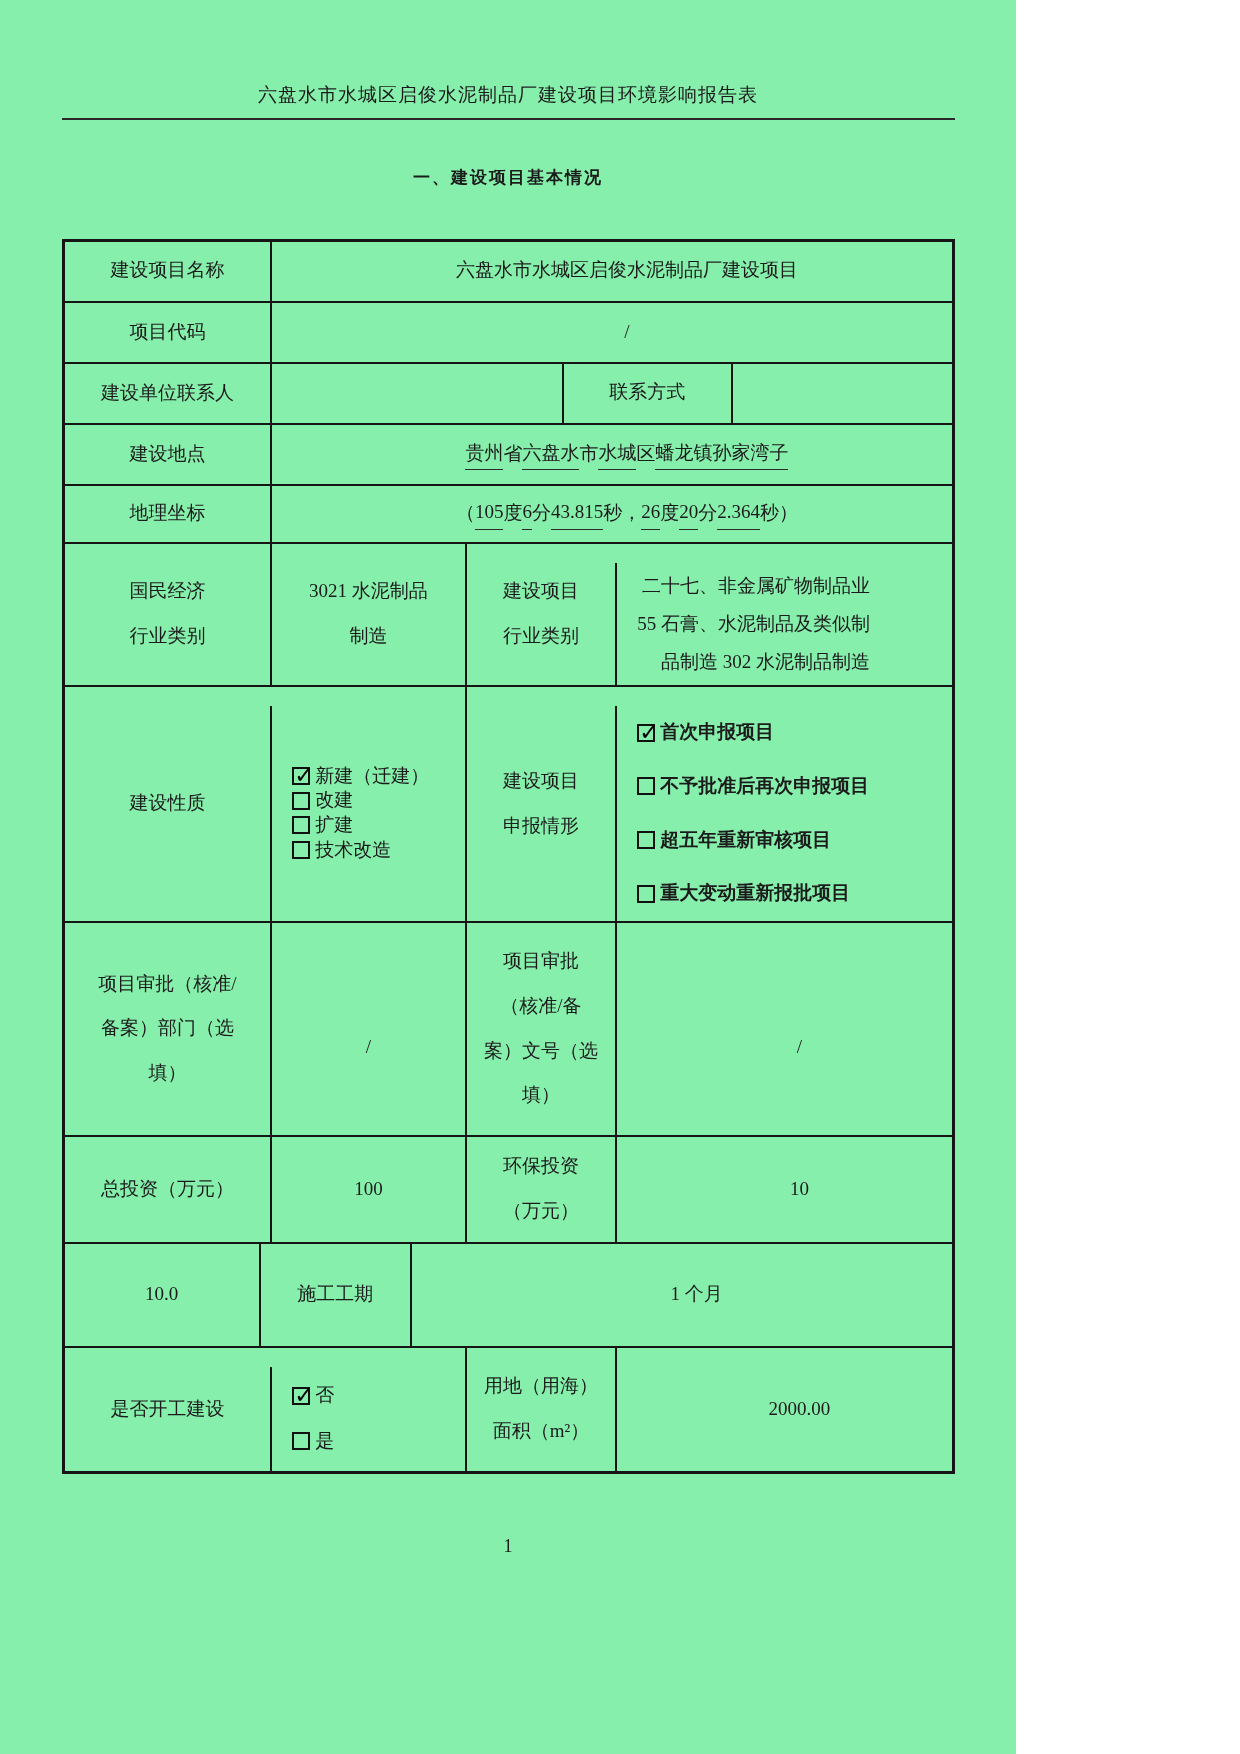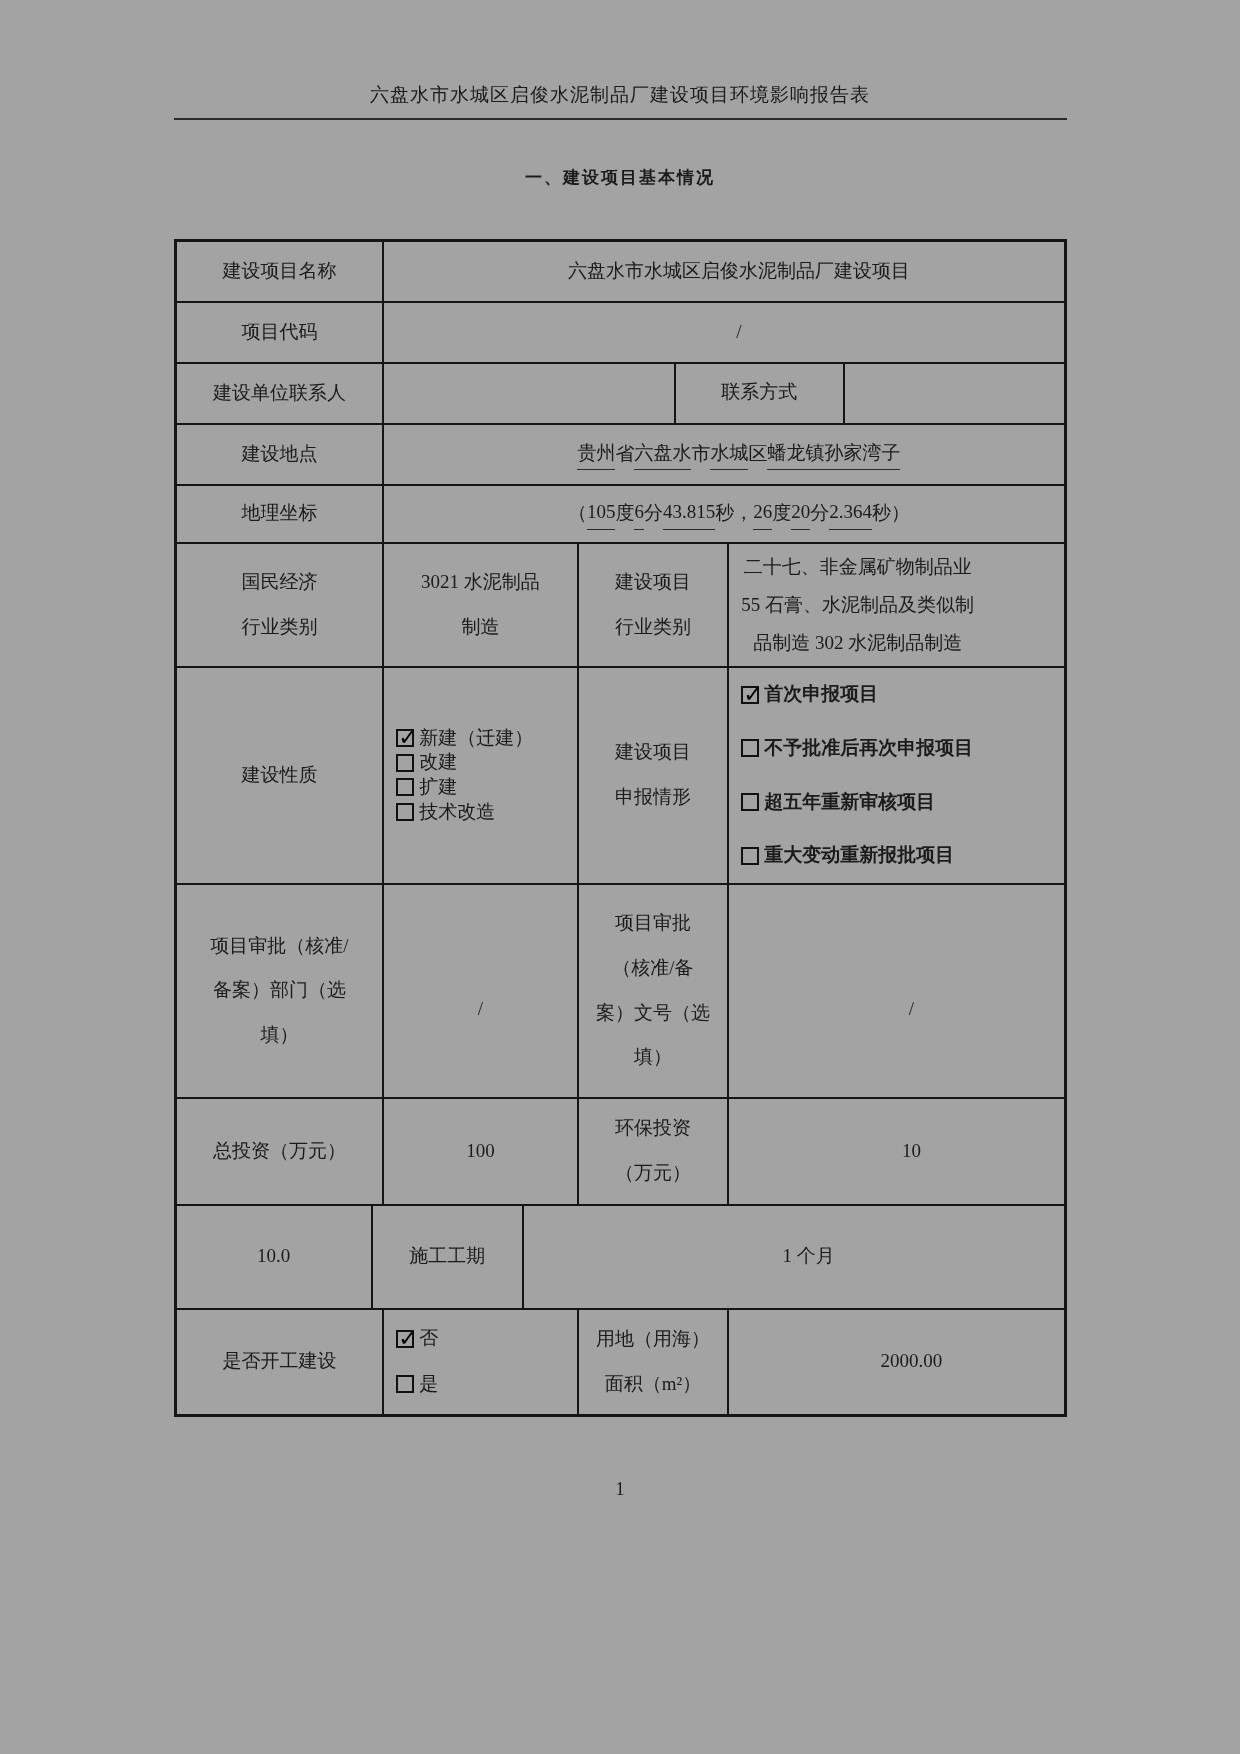--- a/index.html
+++ b/index.html
@@ -1,19 +1,19 @@
 <!DOCTYPE html>
 <html lang="zh"><head>
 <meta charset="utf-8">
 <style>
   html,body { margin:0; padding:0; background:#ffffff; }
   .page {
     position:relative;
-    width:1240px; height:1754px;
-    background:#a3a3a3;
+    width:1016px; height:1754px;
+    background:#86efac;
     color:#1b1b1b;
     font-family:"Liberation Serif","DejaVu Serif",serif;
     font-size:19px;
     overflow:hidden;
   }
   .content { width:893px; margin:0 auto; padding-top:82px; }
 
   .header-title {
     text-align:center;
     font-size:19px;
@@ -32,21 +32,21 @@
     font-weight:700;
     font-size:17px;
     letter-spacing:2px;
   }
 
   .tbl {
     margin-top:50px;
     border:3px solid #151515;
   }
   .trow { display:flex; border-top:2px solid #151515; }
-  .trow:first-child { border-top:none; }
+  .trow:first-child { border-top:none;font-family:Liberation Mono, monospace; }
   .cell {
     border-left:2px solid #151515;
     display:flex;
     align-items:center;
     justify-content:center;
     text-align:center;
     line-height:1.6;
     padding:4px 6px;
     box-sizing:border-box;
   }
@@ -65,21 +65,21 @@
   .h-geo{ min-height:56px; }
   .h-ind{ min-height:117px; }
   .h-nat{ min-height:215px; }
   .h-app{ min-height:212px; }
   .h-inv{ min-height:105px; }
   .h-rat{ min-height:102px; }
   .h-sta{ min-height:104px; }
 
   .ml   { white-space:pre-line; line-height:2.35; }
   .lh2  { line-height:2.0; }
-  .left { justify-content:flex-start; text-align:center; padding-left:12px; }
+  .left { justify-content:flex-start; text-align:right; padding-left:20px;margin-top:19px; }
   .push-down { padding-top:42px; }
 
   .useg { border-bottom:1.5px solid #2a2a2a; padding-bottom:1px; }
 
   .opts { display:flex; flex-direction:column; align-items:flex-start; }
   .opts-tight { gap:29px;font-weight:bold; }
   .checkline { display:flex; align-items:center; gap:5px; line-height:1.3; }
   .cbx {
     position:relative;
     width:18px; height:18px;

